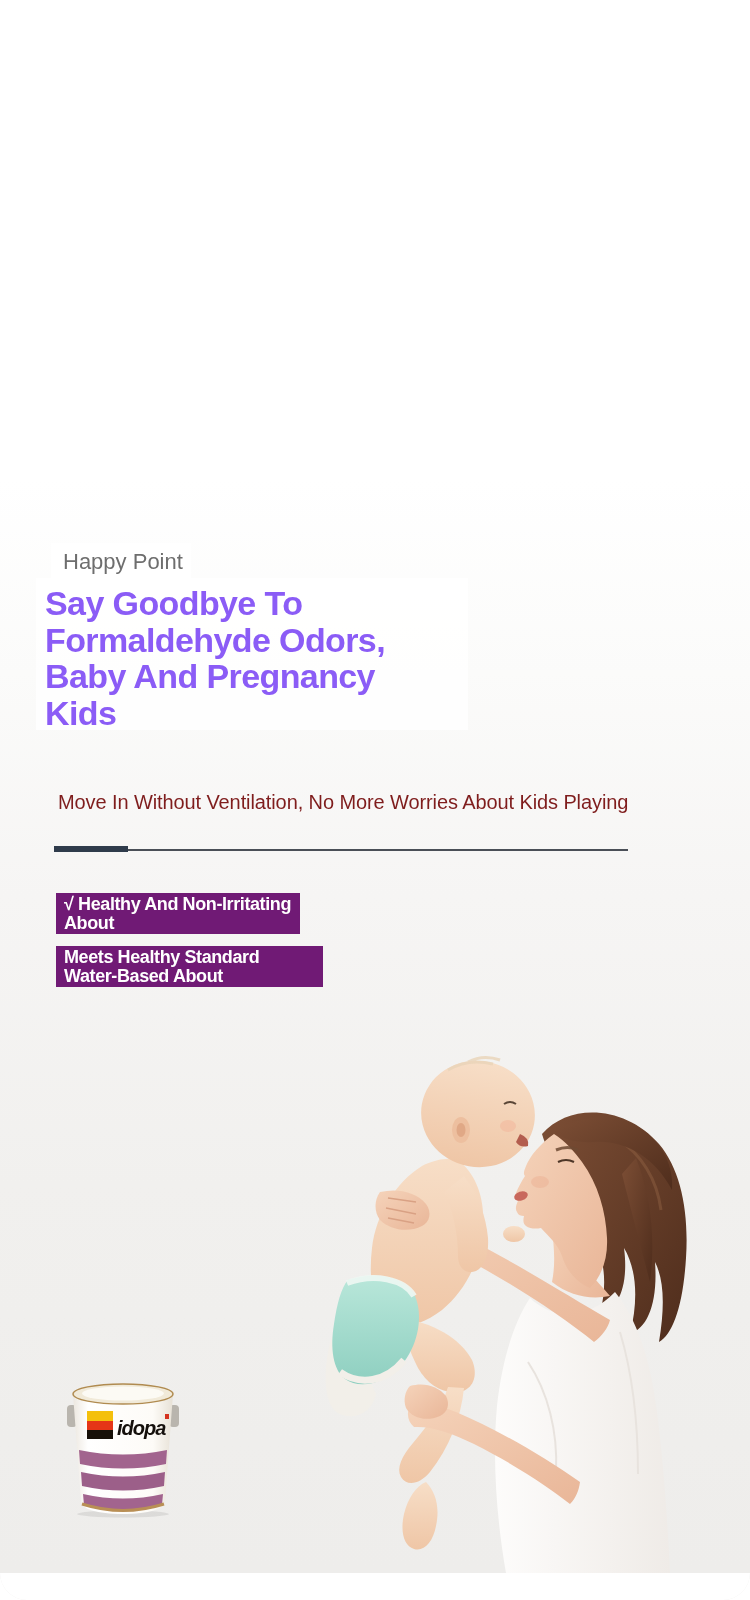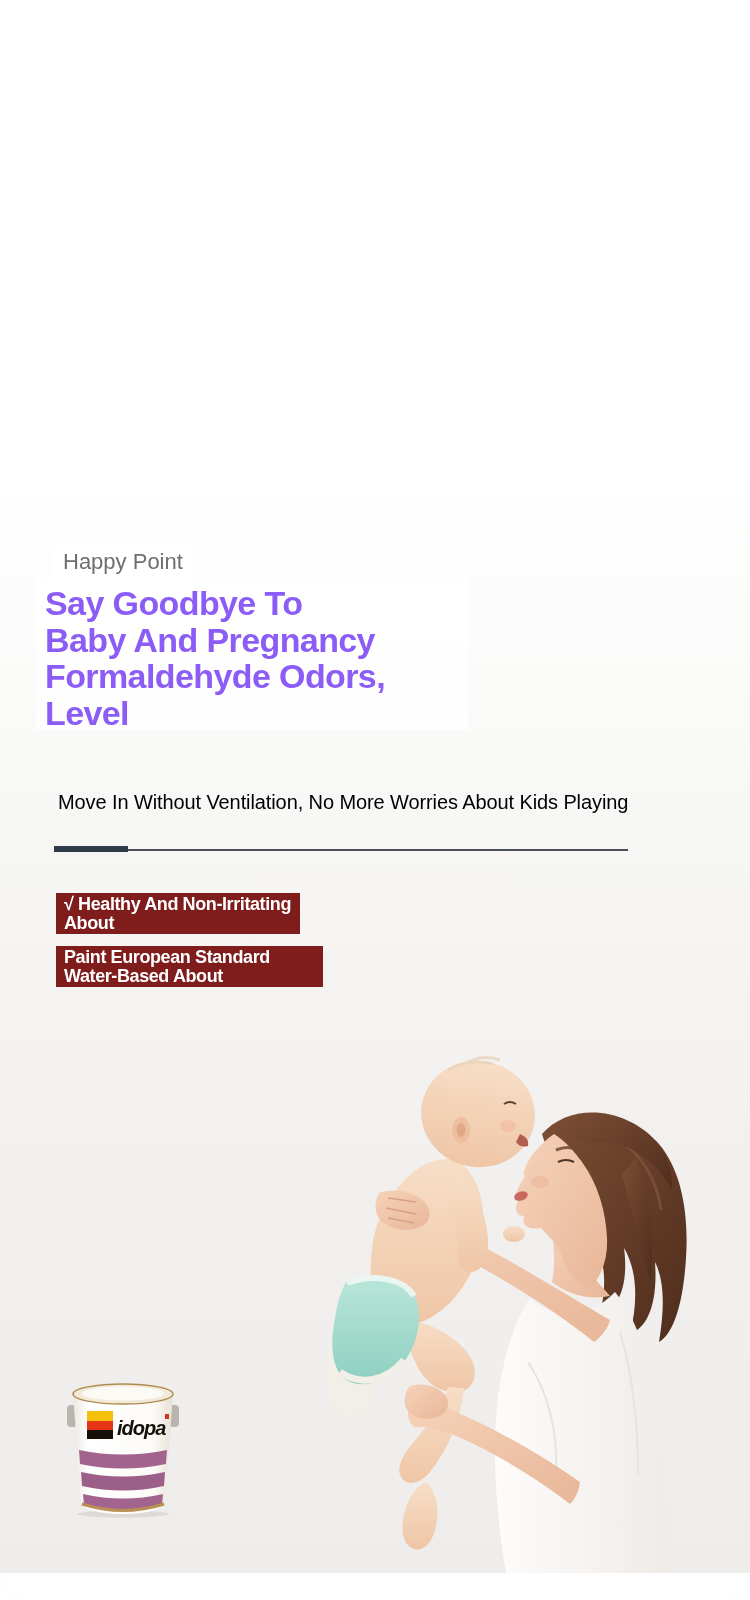--- a/index.html
+++ b/index.html
@@ -8,25 +8,25 @@
   .bg{position:absolute;inset:0;
       background:linear-gradient(180deg,#ffffff 0%,#ffffff 30%,#fbfbfa 42%,#f6f5f4 56%,#f1f0ee 74%,#eeedeb 98%);}
   .bottom-strip{position:absolute;left:0;top:1573px;width:750px;height:27px;background:#ffffff;}
   .chip{position:absolute;background:rgba(255,255,255,0.8);}
   .eyebrow-bg{left:51px;top:543px;width:140px;height:45px;}
   .headline-bg{left:36px;top:578px;width:432px;height:152px;}
   .eyebrow{position:absolute;left:63px;top:547px;font-size:22px;line-height:30px;color:#6e6e6e;}
   .headline{position:absolute;left:45px;top:585px;margin:0;font-size:34px;line-height:36.5px;
             font-weight:700;color:#8b5cf6;letter-spacing:-0.6px;}
   .headline span{display:block;white-space:nowrap;}
-  .subheadline{position:absolute;left:58px;top:791px;font-size:20px;color:#000000;
+  .subheadline{position:absolute;left:58px;top:791px;font-size:20px;color:#7f1d1d;
                letter-spacing:-0.1px;white-space:nowrap;}
   .divider-thin{position:absolute;left:55px;top:849px;width:573px;height:2px;background:#4a4f57;}
   .divider-thick{position:absolute;left:54px;top:846px;width:74px;height:6px;background:#2f3b4b;}
-  .badge{position:absolute;box-sizing:border-box;background:#7f1d1d;color:#ffffff;
+  .badge{position:absolute;box-sizing:border-box;background:#701a75;color:#ffffff;
          font-weight:700;font-size:18px;line-height:19px;letter-spacing:-0.4px;
          padding:2px 8px 1px 8px;}
   .badge span{display:block;white-space:nowrap;}
   .badge-1{left:56px;top:893px;min-width:244px;min-height:39px;}
   .badge-2{left:56px;top:946px;min-width:267px;min-height:39px;}
   .photo{position:absolute;left:318px;top:1030px;width:382px;height:543px;}
   .can{position:absolute;left:66px;top:1380px;width:114px;height:138px;}
 </style>
 </head>
 <body>
@@ -34,36 +34,36 @@
 <div class="stage">
   <div class="bg"></div>
 
   <div class="chip eyebrow-bg"></div>
   <div class="chip headline-bg"></div>
 
   <div class="eyebrow">Happy Point</div>
 
   <h1 class="headline">
     <span>Say Goodbye To</span>
+    <span>Formaldehyde Odors,</span>
     <span>Baby And Pregnancy</span>
-    <span>Formaldehyde Odors,</span>
-    <span>Level</span>
+    <span>Kids</span>
   </h1>
 
   <div class="subheadline">Move In Without Ventilation, No More Worries About Kids Playing</div>
 
   <div class="divider-thin"></div>
   <div class="divider-thick"></div>
 
   <div class="badge badge-1">
     <span>√ Healthy And Non-Irritating</span>
     <span>About</span>
   </div>
   <div class="badge badge-2">
-    <span>Paint European Standard</span>
+    <span>Meets Healthy Standard</span>
     <span>Water-Based About</span>
   </div>
 
   <svg class="photo" viewBox="0 0 382 543" aria-hidden="true">
     <defs>
       <linearGradient id="momSkin" x1="0" y1="0" x2="1" y2="1">
         <stop offset="0" stop-color="#f5d3ba"></stop>
           <stop offset="1" stop-color="#e9b698"></stop>
       </linearGradient>
       <linearGradient id="babySkin" x1="0" y1="0" x2="0" y2="1">

